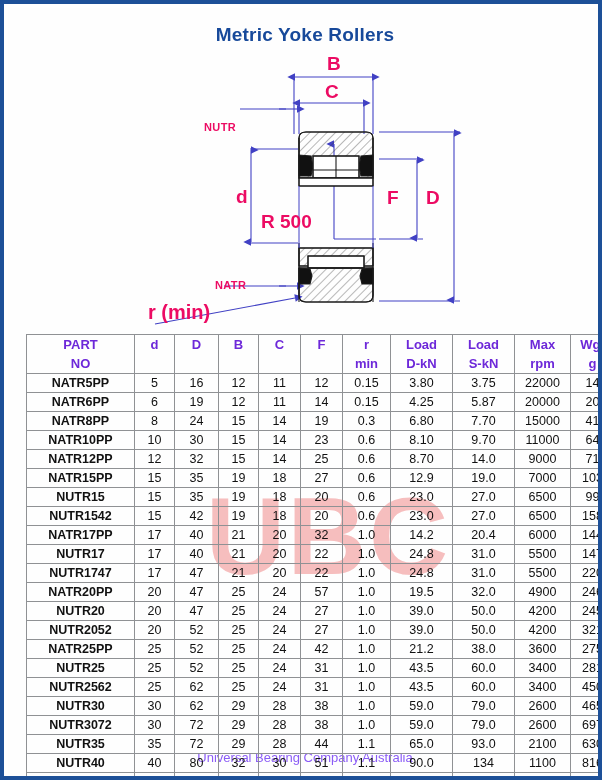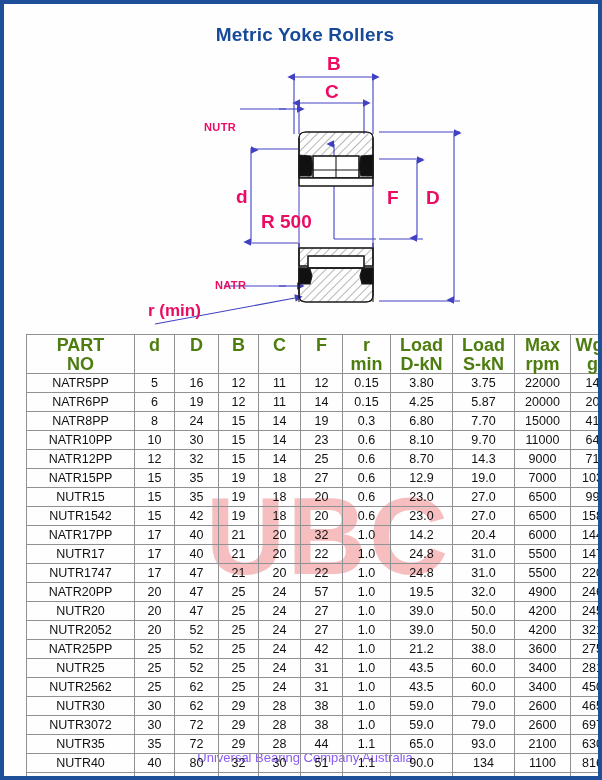--- a/index.html
+++ b/index.html
@@ -48,21 +48,21 @@
     height: 276px;
   }
   .dlabel {
     position: absolute;
     color: #ec0b63;
     font-weight: bold;
     white-space: nowrap;
     line-height: 1;
   }
   .dlabel.big   { font-size: 19px; }
-  .dlabel.mid   { font-size: 17px; text-align: center; }
+  .dlabel.mid   { font-size: 20px; text-align: center; }
   .dlabel.small { font-size: 11px; letter-spacing: 0.4px; }
   .dlabel.r500  { font-size: 19px; }
 
   
   .tablewrap {
     position: absolute;
     left: 18px;
     top: 326px;
     width: 560px;
   }
@@ -76,37 +76,37 @@
     border: 1px solid #8f9194;
     padding: 0;
     height: 18px;
     line-height: 17px;
     text-align: center;
     font-size: 12.5px;
     color: #111111;
     background: transparent;
   }
   table.spec thead th {
-    color: #4d7c0f;
+    color: #6d28d9;
     font-weight: bold;
-    font-size: 18px;
+    font-size: 13px;
     height: 19px;
     line-height: 18px;
   }
   table.spec thead th.hd2 {
     border-top: none;
   }
   table.spec thead th.hd1 {
     border-bottom: none;
   }
   td.part {
     text-align: left;
     padding-left: 8px;
     color: #1616cf;
-    font-weight: normal;
+    font-weight: bold;
     font-size: 12.5px;
   }
   .sheen {
     color: #aa3b3b;
   }
   
   .watermark {
     position: absolute;
     left: 170px;
     top: 468px;
@@ -347,21 +347,21 @@
             </tr>
             <tr>
               <td class="part">NATR12PP</td>
               <td>12</td>
               <td>32</td>
               <td>15</td>
               <td>14</td>
               <td>25</td>
               <td>0.6</td>
               <td>8.70</td>
-              <td>14.3</td>
+              <td>14.0</td>
               <td>9000</td>
               <td>71</td>
             </tr>
             <tr>
               <td class="part">NATR15PP</td>
               <td>15</td>
               <td>35</td>
               <td>19</td>
               <td>18</td>
               <td>27</td>

